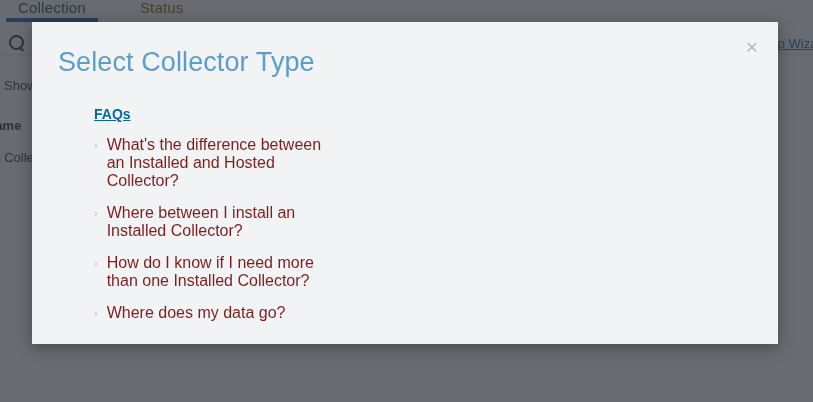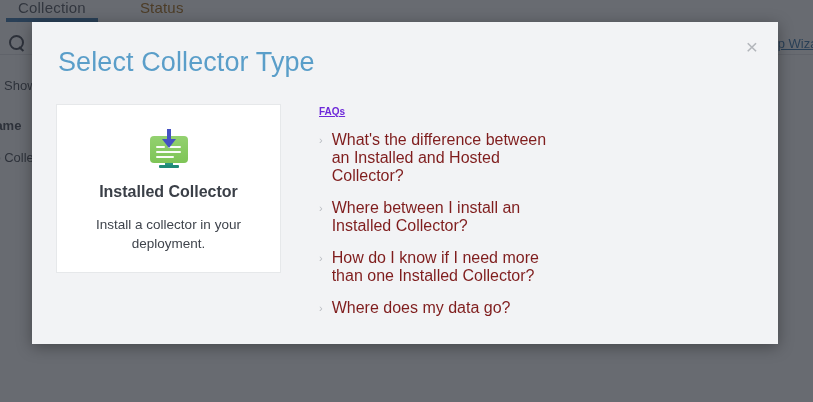--- a/index.html
+++ b/index.html
@@ -129,21 +129,21 @@
     position: absolute; left: 21px; top: 23px;
     width: 0; height: 0; border-left: 7px solid transparent; border-right: 7px solid transparent;
     border-bottom: 9px solid #2c3a9e;
   }
 
   .card-title { font-size: 16px; font-weight: bold; color: #3a3f47; margin-bottom: 14px; }
   .card-desc { font-size: 13.5px; color: #3f444c; line-height: 19px; text-align: center; width: 180px; }
 
   
   .faq { margin-left: 38px; padding-top: 2px; width: 240px; }
-  .faq-heading { font-size: 10px; font-weight: bold; color: #6d28d9; margin-bottom: 14px; text-decoration: underline; }
+  .faq-heading { font-size: 14px; font-weight: bold; color: #0369a1; margin-bottom: 14px; text-decoration: underline; }
   .faq-item { display: flex; gap: 9px; margin-bottom: 14px; cursor: pointer; }
   .faq-chev { color: #b9bcc1; font-size: 11px; line-height: 18px; flex: 0 0 auto; }
   .faq-text { font-size: 16px; color: #7f1d1d; line-height: 18px; }
 </style>
 </head>
 <body>
 
 <div id="page-root">
 
   <div class="bg-layer">
@@ -177,35 +177,20 @@
   <div class="modal">
 
     <div class="modal-close">×</div>
 
     <div class="modal-title">Select Collector Type</div>
 
     <div class="modal-body">
 
       <div class="cards">
 
-        <div class="card">
-          <div class="card-icon">
-            <div class="mon-screen"></div>
-            <div class="mon-line mon-l1"></div>
-            <div class="mon-line mon-l1b"></div>
-            <div class="mon-line mon-l2"></div>
-            <div class="mon-line mon-l3"></div>
-            <div class="mon-neck"></div>
-            <div class="mon-base"></div>
-            <div class="dl-arrow-stem"></div>
-            <div class="dl-arrow-head"></div>
-          </div>
-          <div class="card-title">Installed Collector</div>
-          <div class="card-desc">Install a collector in your deployment.</div>
-        </div>
 
 
       </div>
 
       <div class="faq">
         <div class="faq-heading">FAQs</div>
 
         <div class="faq-item">
           <span class="faq-chev">›</span>
           <span class="faq-text">What's the difference between an Installed and Hosted Collector?</span>

